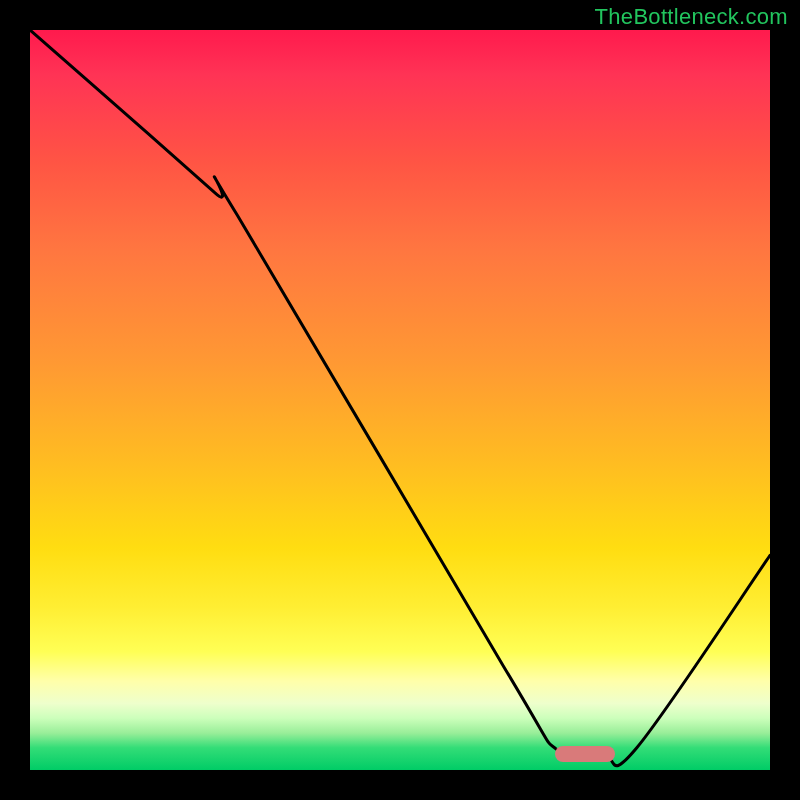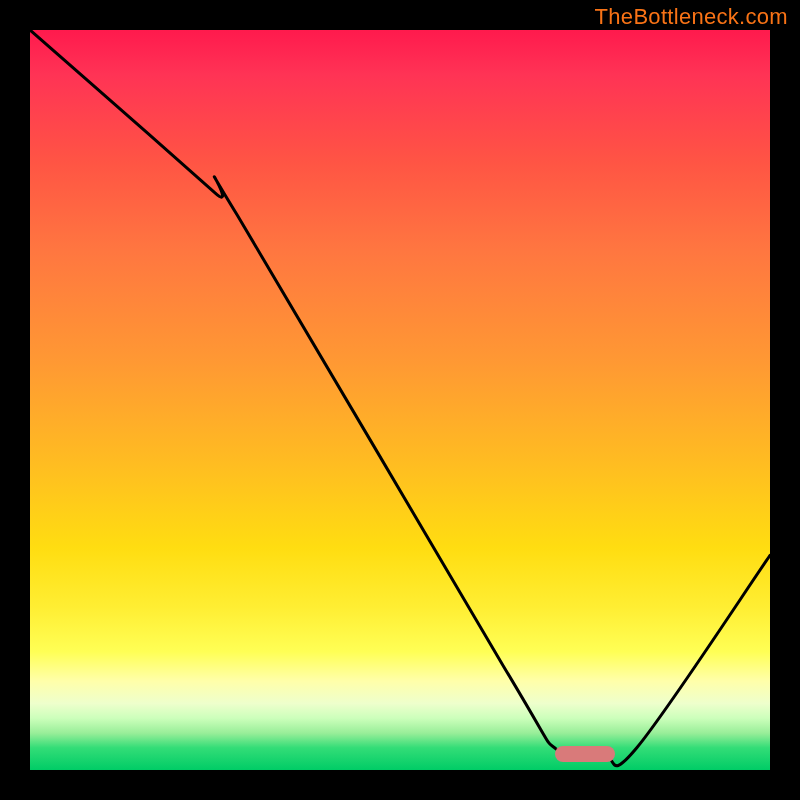--- a/index.html
+++ b/index.html
@@ -8,21 +8,21 @@
     width: 800px;
     height: 800px;
     background: #000;
     position: relative;
     font-family: Arial, sans-serif;
   }
   .attribution {
     position: absolute;
     top: 4px;
     right: 12px;
-    color: #f97316;
+    color: #22c55e;
     font-size: 22px;
     font-weight: 500;
     letter-spacing: 0.3px;
     text-align: right;
   }
   .plot-area {
     position: absolute;
     left: 30px;
     top: 30px;
     width: 740px;

